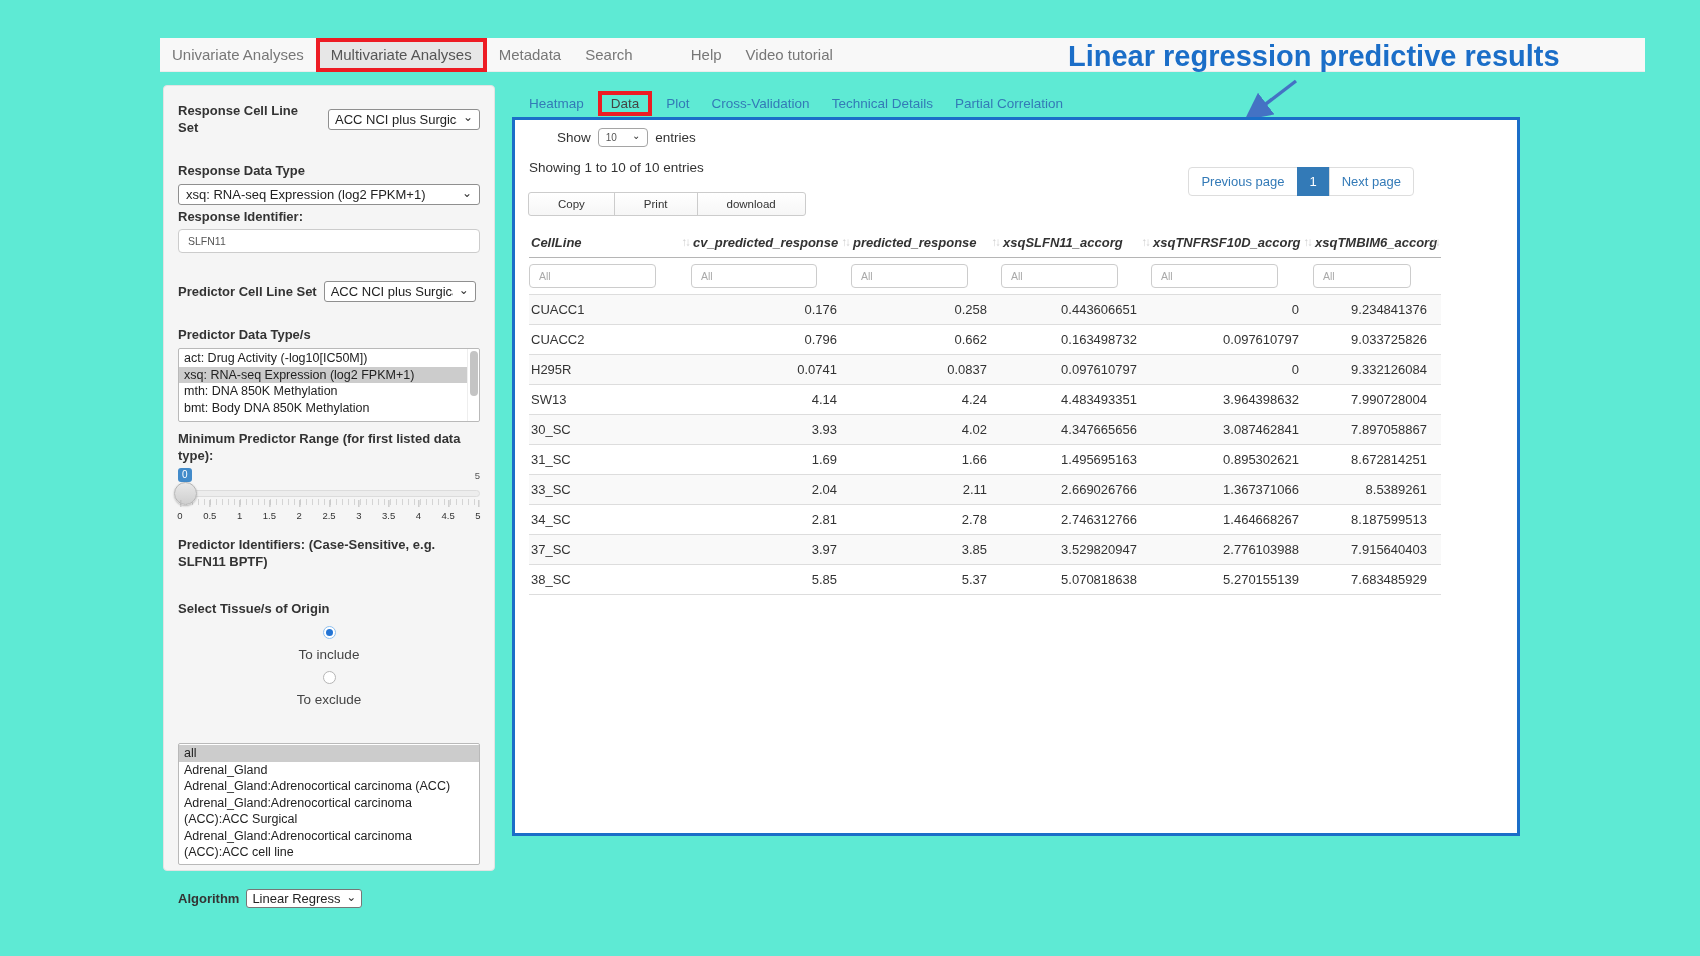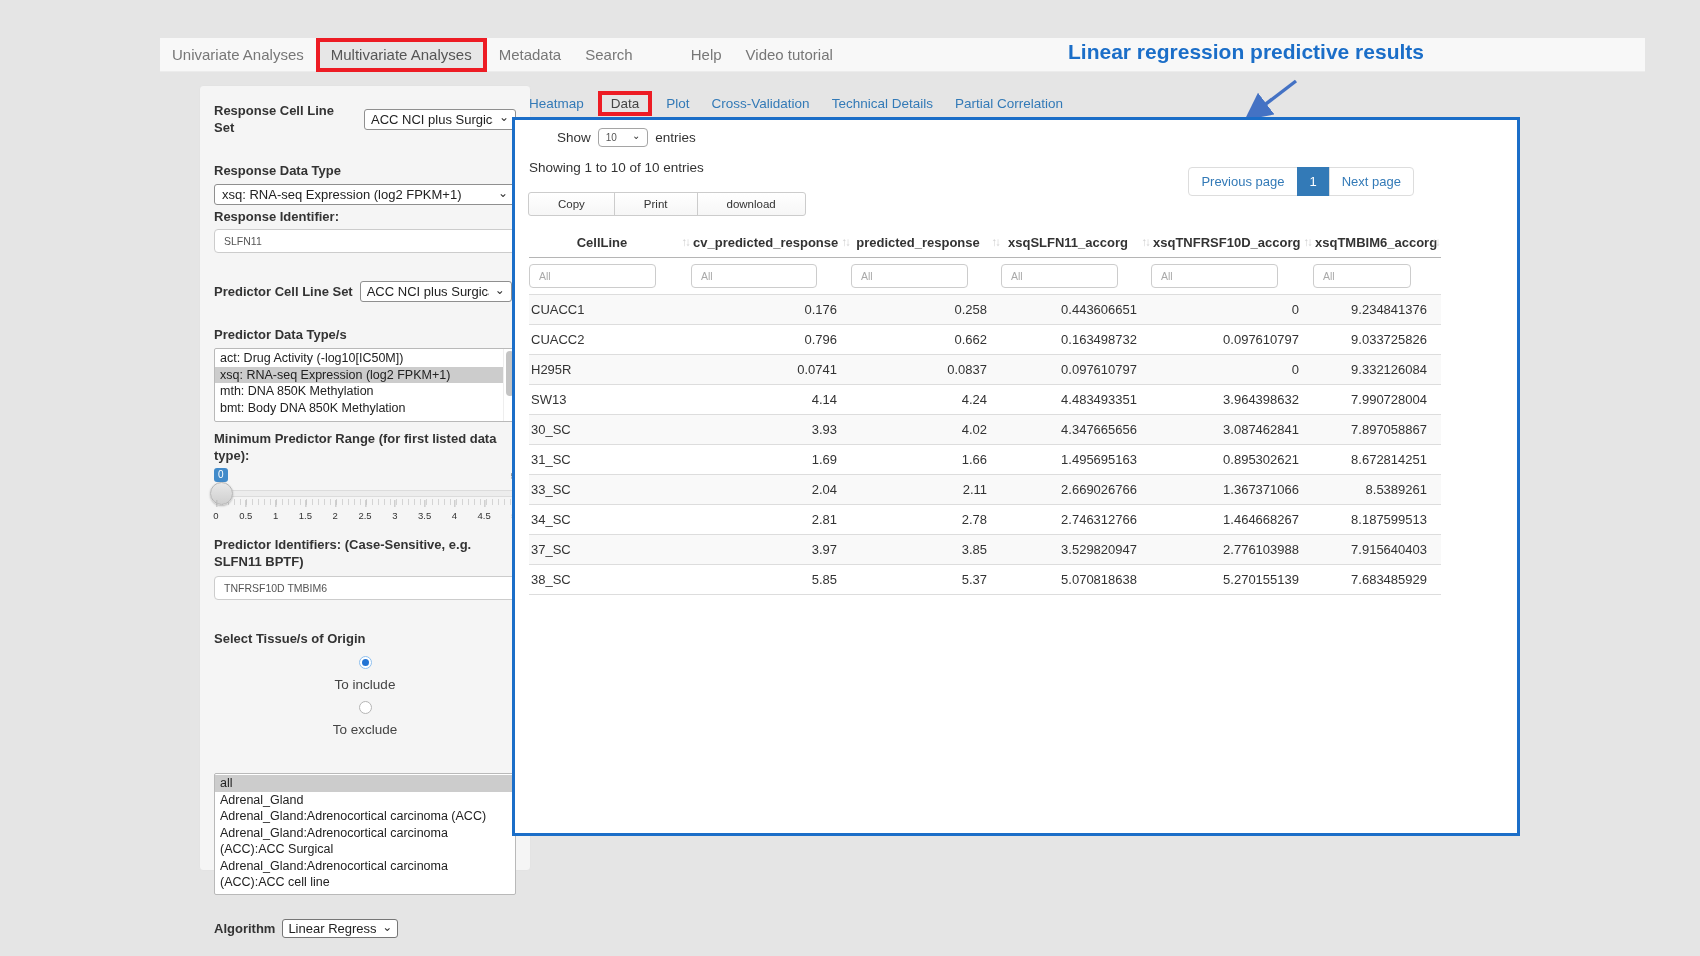--- a/index.html
+++ b/index.html
@@ -1,34 +1,34 @@
 <!DOCTYPE html>
 <html><head>
 <meta charset="utf-8">
 <style>
   * { margin:0; padding:0; box-sizing:border-box; }
   html,body { background:#fff; }
   body { font-family:"Liberation Sans", sans-serif; color:#333; }
-  .screen { position:relative; width:1700px; height:956px; background:#e5e5e5; overflow:hidden; }
+  .screen { position:relative; width:1700px; height:956px; background:#5eead4; overflow:hidden; }
 
   
   .topnav { position:absolute; left:160px; top:38px; width:1485px; height:34px;
             background:#f8f8f8; border-bottom:1px solid #ececec; display:flex; align-items:stretch; }
   .nav-item { font-size:15px; color:#777; padding:0 12px; line-height:33px; height:34px; cursor:pointer; white-space:nowrap; }
   .nav-item.active { background:#e7e7e7; color:#555; }
   .nav-item.red-boxed { border:4px solid #ed1c24; line-height:25px; padding:0 11px; }
   .nav-item:nth-child(5) { margin-left:34px; }
 
   
-  .annotation-label { position:absolute; left:1068px; top:40px; font-size:21px; font-weight:bold; color:#1b6ec8; white-space:nowrap; }
+  .annotation-label { position:absolute; left:1068px; top:40px; font-size:29px; font-weight:bold; color:#1b6ec8; white-space:nowrap; }
   .annotation-arrow { position:absolute; left:1238px; top:76px; width:66px; height:48px; }
 
   
   .sidebar { position:absolute; left:163px; top:85px; width:332px; height:786px; background:#f5f5f5;
-             border:1px solid #e3e3e3; border-radius:4px; padding:16px 14px; font-size:13px;margin-left:36px; }
+             border:1px solid #e3e3e3; border-radius:4px; padding:16px 14px; font-size:13px; }
   .fld-label { font-weight:bold; font-size:13px; color:#333; line-height:17px; }
   .inline-row { display:flex; align-items:center; gap:7px; }
   .mt3{margin-top:3px}.mt4{margin-top:4px}.mt6{margin-top:6px}.mt8{margin-top:8px}
   .mt12{margin-top:12px}.mt24{margin-top:24px}.mt26{margin-top:26px}.mt28{margin-top:28px}.mt30{margin-top:30px}.mt36{margin-top:36px}
   .select { background:#fff; border:1px solid #8f8f8f; border-radius:3px; padding:2px 6px;
             display:inline-flex; align-items:center; justify-content:space-between; font-size:13px; color:#222; cursor:pointer; }
   .select.cls { width:152px; }
   .select.full { width:100%; margin-top:5px; padding:2px 7px; }
   .select.algo { width:116px; padding:1px 5px; border-color:#767676; }
   .chevron { font-size:12px; line-height:8px; color:#333; margin-left:6px; transform:translateY(-2px); }
@@ -86,21 +86,21 @@
   .page-btn.current { background:#337ab7; border-color:#337ab7; color:#fff; }
   .page-btn.next { border-radius:0 4px 4px 0; }
   .export-group { display:inline-flex; margin-top:17px; }
   .exp-btn { font-family:inherit; font-size:11.5px; color:#333; background:linear-gradient(#fff,#f6f6f6);
              border:1px solid #ccc; padding:5px 29px; margin-left:-1px; cursor:pointer; }
   .exp-btn:first-child { border-radius:3px 0 0 3px; }
   .exp-btn:last-child { border-radius:0 3px 3px 0; }
 
   
   .tbl { border-collapse:collapse; table-layout:fixed; width:912px; margin-top:13px; font-size:13px; }
-  .tbl th { position:relative; font-weight:bold; text-align:center; padding:6px 18px 7px 2px; border-bottom:1px solid #b5b5b5; white-space:nowrap; overflow:hidden; }
+  .tbl th { position:relative; font-weight:bold; text-align:left; padding:6px 18px 7px 2px; border-bottom:1px solid #b5b5b5; white-space:nowrap; overflow:hidden;font-style:italic; }
   .sort-icon { position:absolute; right:2px; top:7px; color:#cfcfcf; font-size:11.5px; letter-spacing:-2px; }
   .ftd { padding:6px 14px 6px 0; }
   .filter-input { width:86%; max-width:134px; height:24px; border:1px solid #ccc; border-radius:4px;
                   padding:2px 9px; font-size:10.5px; color:#333; font-family:inherit; background:#fff; }
   .filter-input::placeholder { color:#a9a9a9; }
   .tbl tbody td { padding:7px 2px; border-top:1px solid #ddd; white-space:nowrap; }
   .tbl tbody td.num { text-align:right; padding-right:14px; }
   .tbl tbody tr:nth-child(odd) { background:#f9f9f9; }
   .tbl tbody tr:last-child td { border-bottom:1px solid #ddd; }
   button { outline:none; }
@@ -184,21 +184,20 @@
           <span class="tick-label" style="left: 50%;">2.5</span>
           <span class="tick-label" style="left: 60%;">3</span>
           <span class="tick-label" style="left: 70%;">3.5</span>
           <span class="tick-label" style="left: 80%;">4</span>
           <span class="tick-label" style="left: 90%;">4.5</span>
           <span class="tick-label" style="left: 100%;">5</span>
         </div>
     </div>
 
     <div class="fld-label mt12">Predictor Identifiers: (Case-Sensitive, e.g. SLFN11 BPTF)</div>
-    <input class="text-input mt6" value="TNFRSF10D TMBIM6" style="">
 
     <div class="fld-label mt30">Select Tissue/s of Origin</div>
     <div>
         <div class="radio-row">
           <span class="radio checked"></span>
           <span>To include</span>
         </div>
         <div class="radio-row">
           <span class="radio"></span>
           <span>To exclude</span>

